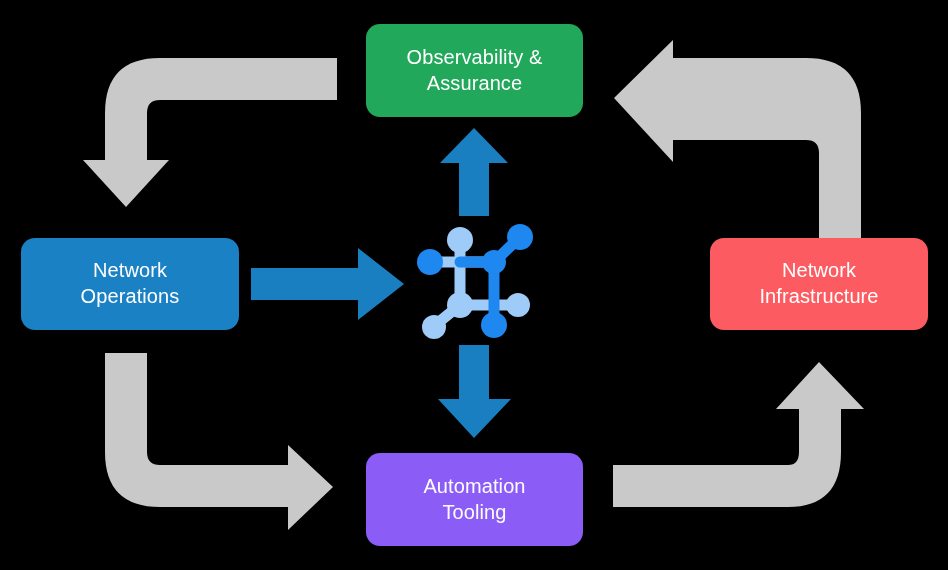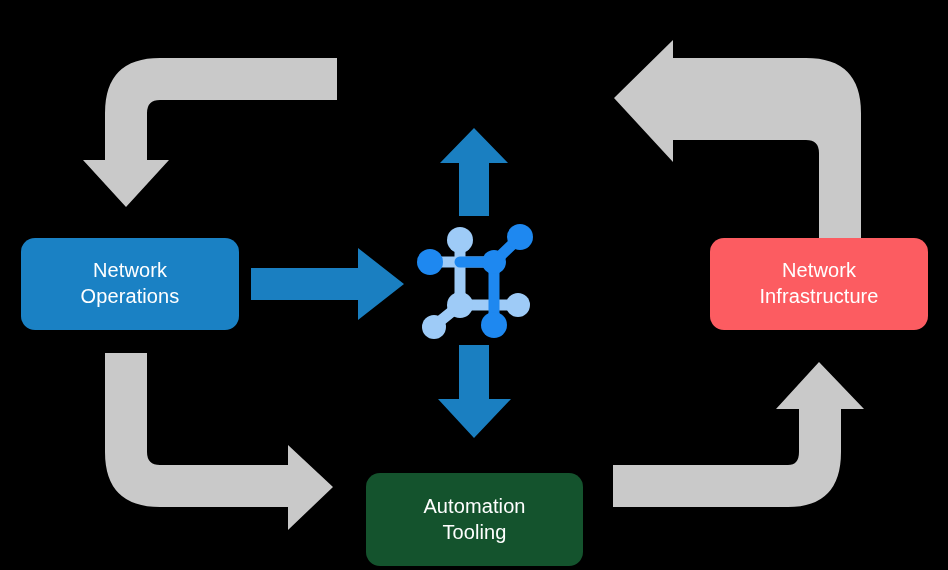--- a/index.html
+++ b/index.html
@@ -168,29 +168,33 @@
       <circle cx="434" cy="327" r="12" fill="#9ecbf7"></circle>
       <circle cx="518" cy="305" r="12" fill="#9ecbf7"></circle>
 
       <circle cx="430" cy="262" r="13" fill="#1e88f0"></circle>
       <circle cx="494" cy="262" r="12" fill="#1e88f0"></circle>
       <circle cx="520" cy="237" r="13" fill="#1e88f0"></circle>
       <circle cx="494" cy="325" r="13" fill="#1e88f0"></circle>
     </g>
   </svg>
 
+  <div class="node-box" id="box-observability" style="background:#22a85a;">
+    <span class="node-label">Observability &amp;
+Assurance</span>
+  </div>
 
   <div class="node-box" id="box-operations" style="background:#1a81c4;">
     <span class="node-label">Network
 Operations</span>
   </div>
 
   <div class="node-box" id="box-infrastructure" style="background:#fc5c61;">
     <span class="node-label">Network
 Infrastructure</span>
   </div>
 
-  <div class="node-box" id="box-automation" style="background:#14532d;margin-top:20px;">
+  <div class="node-box" id="box-automation" style="background:#8b5cf6;">
     <span class="node-label">Automation
 Tooling</span>
   </div>
 
 </div>
 
 </body></html>

